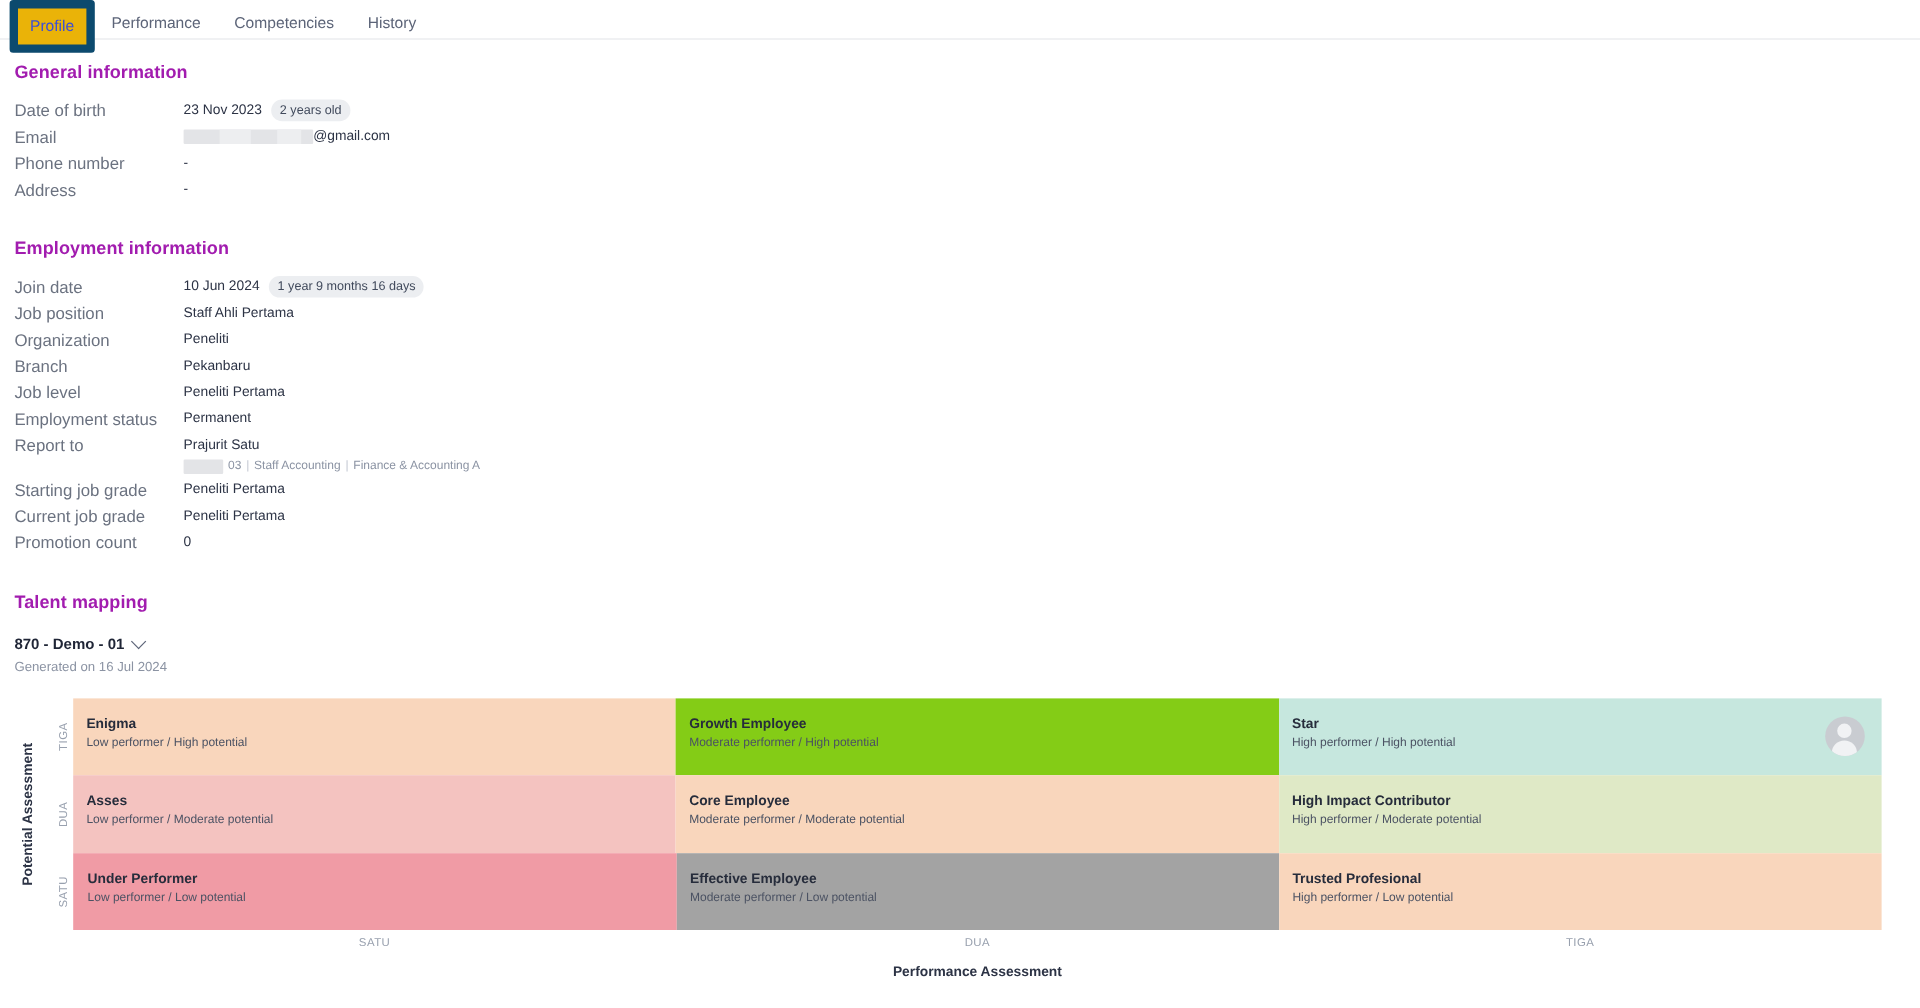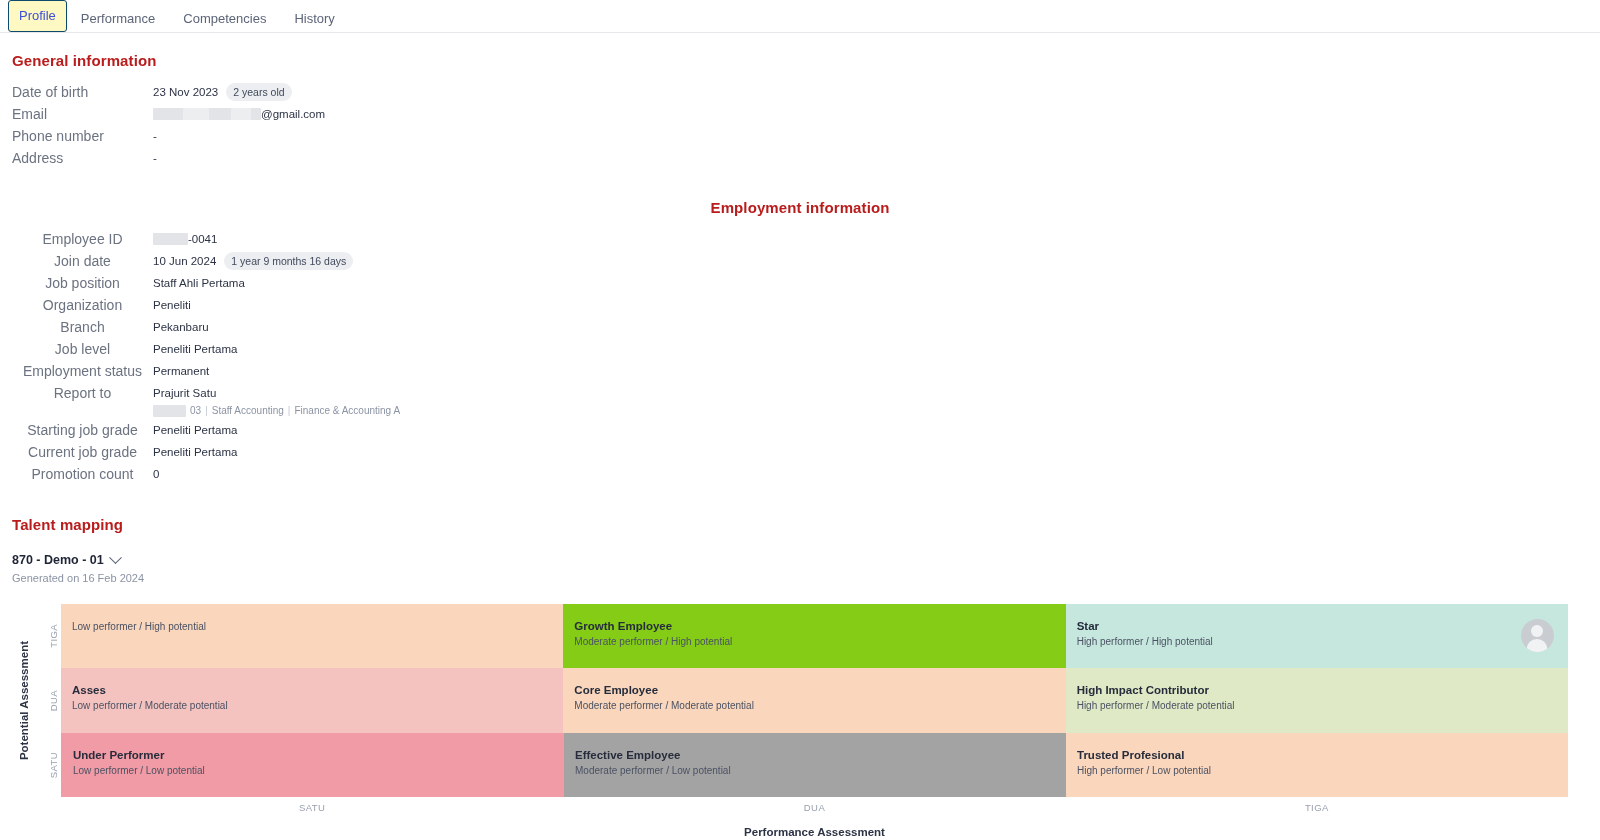--- a/index.html
+++ b/index.html
@@ -36,36 +36,36 @@
     white-space: nowrap;
     position: relative;
     z-index: 2;
     background: transparent;
     border: 2px solid transparent;
   }
   .tab.active {
     color: #3b4fd8;
   }
   .tab.focused {
-    border: 1px solid #0c4a6e;
+    border: 7px solid #0c4a6e;
     border-radius: 3px;
     padding: 8px 10px 9px 10px;
-    background: #fef9c3;
+    background: #eab308;
   }
 
   
   .page { padding: 0 12px; }
   .section-title {
     font-size: 15px;
     font-weight: bold;
-    color: #b91c1c;
+    color: #a21caf;
     letter-spacing: .1px;
   }
   #general-section { margin-top: 19px; }
-  #employment-section { margin-top: 30px; text-align: center; }
+  #employment-section { margin-top: 30px; }
   #talent-section { margin-top: 31px; }
 
   .field-list { margin-top: 12px; }
   .field-row {
     display: flex;
     align-items: flex-start;
     min-height: 22px;
     margin-bottom: 0px;
     padding: 1px 0;
   }
@@ -333,29 +333,20 @@
             </div>
           </div>
         </div>
       </div>
   </div>
 
   <div id="employment-section">
     <div class="section-title">Employment information</div>
     <div class="field-list" id="employment-fields">
         <div class="field-row">
-          <div class="field-label">Employee ID</div>
-          <div class="stack">
-            <div class="field-value">
-              <span class="redact w-id"></span>
-              <span class="txt">-0041</span>
-            </div>
-          </div>
-        </div>
-        <div class="field-row">
           <div class="field-label">Join date</div>
           <div class="stack">
             <div class="field-value">
               <span class="txt">10 Jun 2024</span>
               <span class="badge">1 year 9 months 16 days</span>
             </div>
           </div>
         </div>
         <div class="field-row">
           <div class="field-label">Job position</div>
@@ -441,41 +432,42 @@
   </div>
 
   <div id="talent-section">
     <div class="section-title">Talent mapping</div>
 
     <div class="tm-head">
       <div class="tm-select">
         <span>870 - Demo - 01</span>
         <span class="chev"></span>
       </div>
-      <div class="tm-gen">Generated on 16 Feb 2024</div>
+      <div class="tm-gen">Generated on 16 Jul 2024</div>
     </div>
 
     <div class="matrix-wrap">
       <div class="ylabel">
         <span>Potential Assessment</span>
       </div>
       <div class="yticks" id="y-ticks">
           <div class="ytick">
             <span>TIGA</span>
           </div>
           <div class="ytick">
             <span>DUA</span>
           </div>
           <div class="ytick">
             <span>SATU</span>
           </div>
         </div>
       <div class="grid" id="matrix-grid">
           <div class="grow">
             <div class="cell" style="background: rgb(249, 214, 188);">
+              <div class="cell-title">Enigma</div>
               <div class="cell-sub">Low performer / High potential</div>
             </div>
             <div class="cell" style="background: #84cc16;">
               <div class="cell-title">Growth Employee</div>
               <div class="cell-sub">Moderate performer / High potential</div>
             </div>
             <div class="cell" style="background: rgb(198, 231, 222);">
               <div class="cell-title">Star</div>
               <div class="cell-sub">High performer / High potential</div>
               <div class="avatar">

